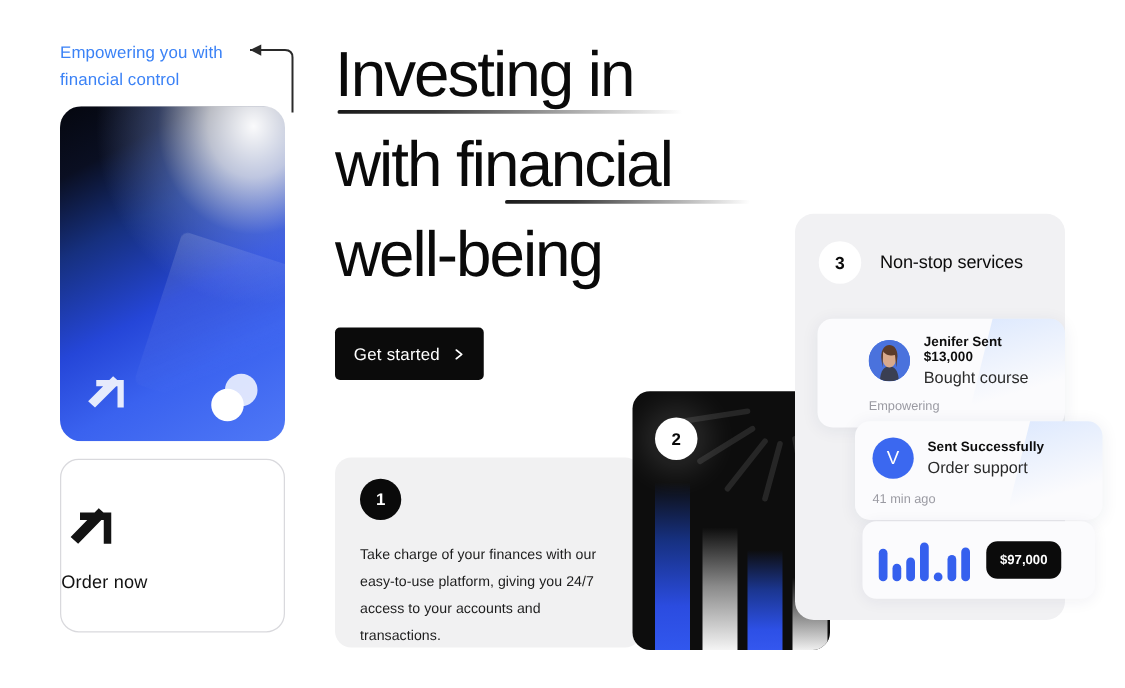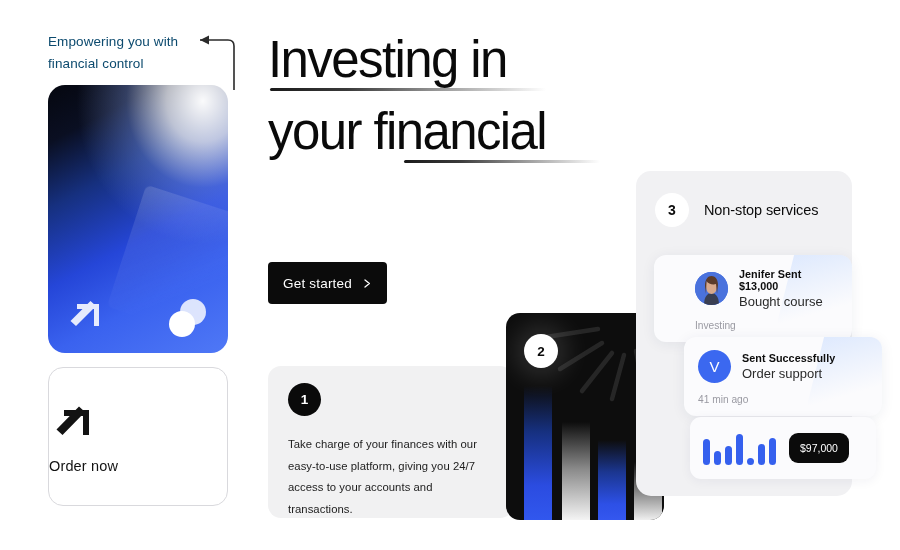--- a/index.html
+++ b/index.html
@@ -10,21 +10,21 @@
     background: #ffffff;
     font-family: "Liberation Sans", sans-serif;
     -webkit-font-smoothing: antialiased;
   }
   .stage { position: relative; width: 900px; height: 550px; background: #fff; }
 
   
   .annot {
     position: absolute; left: 48px; top: 31px;
     width: 150px;
-    font-size: 13.5px; line-height: 1.62; color: #0c4a6e;
+    font-size: 13.5px; line-height: 1.62; color: #3b82f6;
     letter-spacing: .1px;
   }
   .annot-arrow { position: absolute; left: 188px; top: 26px; width: 56px; height: 66px; }
 
   
   .credit-card {
     position: absolute; left: 48px; top: 85px;
     width: 180px; height: 268px;
     border-radius: 17px;
     overflow: hidden;
@@ -192,21 +192,21 @@
     width: 186px; height: 62px;
     background: #fbfbfd; border-radius: 11px;
     display: flex; align-items: center; gap: 13px;
     padding: 0 10px 0 13px;
     box-shadow: 0 2px 12px rgba(30,40,90,.06);
   }
   .bars { display: flex; align-items: flex-end; gap: 4px; height: 34px; }
   .bars i { display: block; width: 7px; background: #3560ee; border-radius: 4px; }
   .pill {
     background: #0b0b0b; color: #fff;
-    font-size: 10.5px; font-weight: 400;
+    font-size: 10.5px; font-weight: 700;
     border-radius: 9px;
     padding: 9px 11px;
     white-space: nowrap;
   }
 </style>
 </head>
 <body>
 
 <div class="stage">
 
@@ -233,22 +233,26 @@
     </svg>
     <div class="oc-label">Order now</div>
   </div>
 
   <div class="hero">
     <div class="hero-line l1">
       <span class="txt">Investing in</span>
       <span class="rule"></span>
     </div>
     <div class="hero-line l2">
-      <span class="txt">your financial</span>
+      <span class="txt">with financial</span>
       <span class="rule"></span>
+    </div>
+    <div class="hero-line l3">
+      <span class="txt">well-being</span>
+
     </div>
   </div>
 
   <button class="cta">
     <span>Get started</span>
     <svg class="chev" viewBox="0 0 9 9">
       <path d="M2 1 L6.4 4.5 L2 8" fill="none" stroke="#fff" stroke-width="1.3" stroke-linecap="round" stroke-linejoin="round"></path>
     </svg>
   </button>
 
@@ -291,21 +295,21 @@
             <path d="M9 33 C9 24 13 21 16.5 21 C20 21 24 24 24 33 Z" fill="#3a3f52"></path>
             <path d="M11 14 C11 8 13.5 5.5 16.5 5.5 C19.5 5.5 22 8 22 14 C22 19 19.5 22 16.5 22 C13.5 22 11 19 11 14 Z" fill="#d8a98c"></path>
             <path d="M10 14 C10 7 13 4 16.5 4 C20 4 23 7 23 13 L22 22 L21 12 C18 13 13 12 11.5 9 L11 22 Z" fill="#5b3b2a"></path>
           </svg>
         </div>
         <div>
           <div class="t1">Jenifer Sent $13,000</div>
           <div class="t2">Bought course</div>
         </div>
       </div>
-      <div class="t3">Investing</div>
+      <div class="t3">Empowering</div>
     </div>
 
     <div class="notif n2">
       <div class="row">
         <div class="av mono">
           <span>V</span>
         </div>
         <div>
           <div class="t1">Sent Successfully</div>
           <div class="t2">Order support</div>

